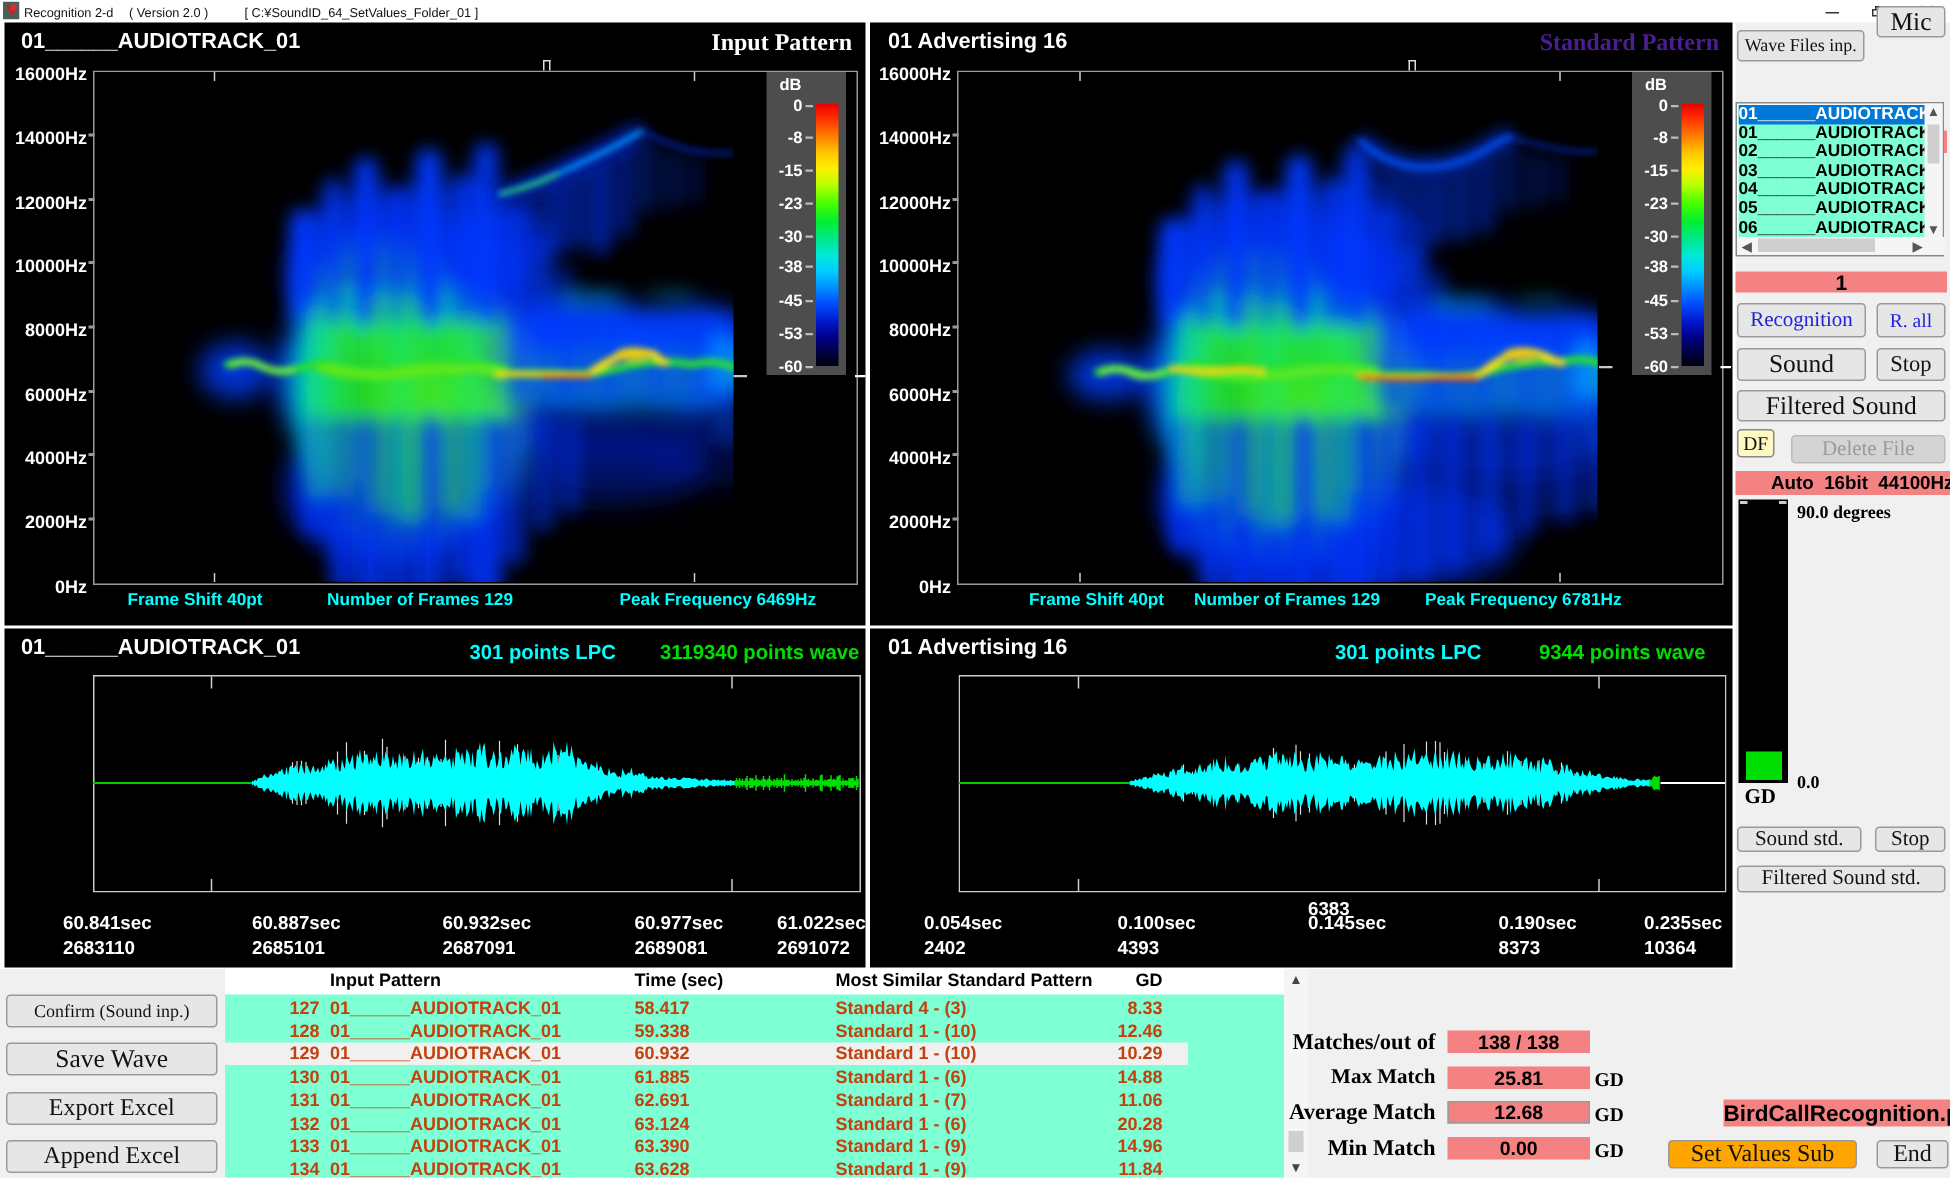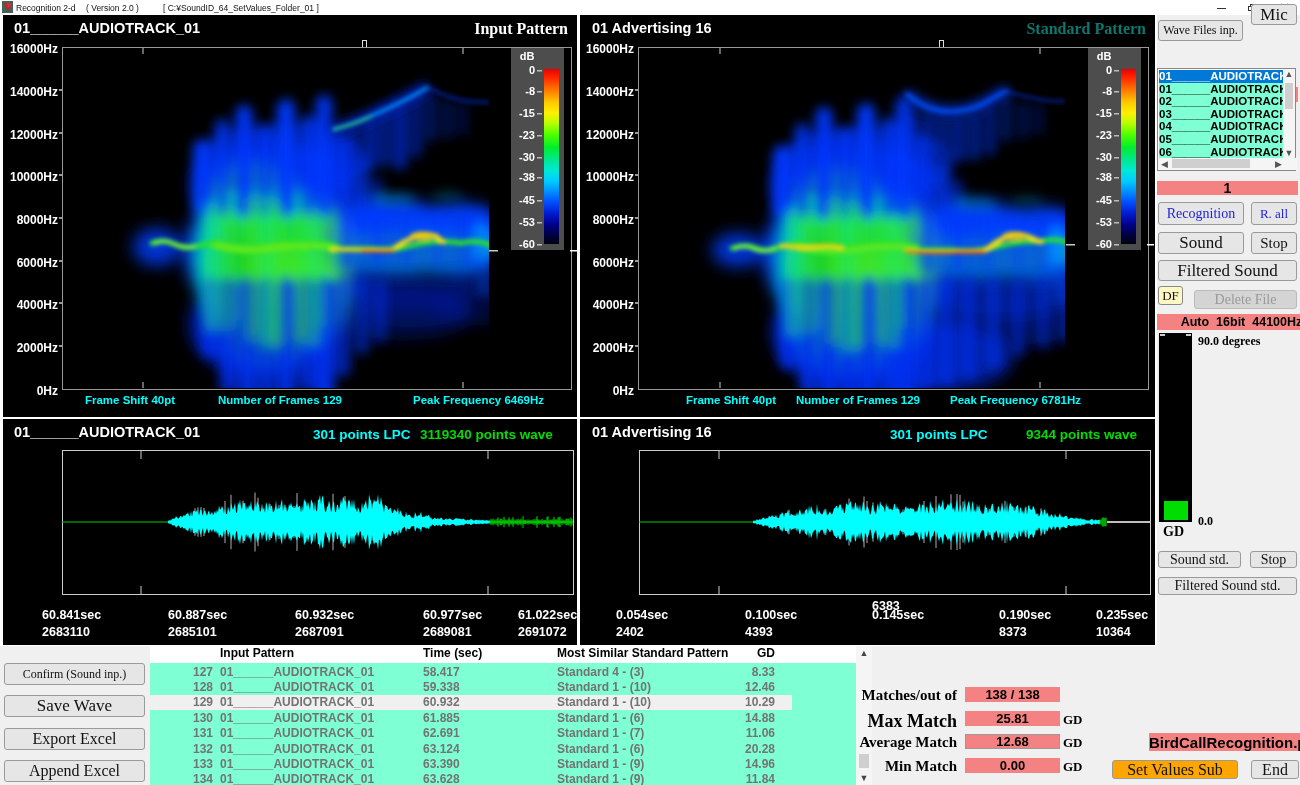--- a/index.html
+++ b/index.html
@@ -7,21 +7,21 @@
 .blk { position:absolute; background:#000; }
 .btn { position:absolute; background:#e6e6e6; border:1px solid #9a9a9a; border-radius:3px;
   font-family:"Liberation Serif", serif; font-weight:normal; color:#111;
   display:flex; align-items:center; justify-content:center; }
 .salmon { position:absolute; background:#f58282; color:#000; font-weight:bold;
   display:flex; align-items:center; justify-content:center; }
 .freq { position:absolute; color:#fff; font-weight:bold; font-size:12px; text-align:right; }
 .cy { color:#00ffff; font-weight:bold; font-size:11.5px; position:absolute; text-align:center; white-space:nowrap; }
 .wt { color:#fff; font-weight:bold; font-size:12.5px; position:absolute; white-space:nowrap; }
 .trow { position:absolute; left:150px; height:15.4px; background:#7fffd4; font-weight:bold;
-  font-size:12px; color:#737373; }
+  font-size:12px; color:#c2410c; }
 .trow span { position:absolute; top:0.5px; }
 .c0 { left:0px; width:63px; text-align:right; }
 .c1 { left:70px; }
 .c2 { left:273px; }
 .c3 { left:407px; }
 .c4 { left:583px; width:42px; text-align:right; }
 .serif { font-family:"Liberation Serif", serif; font-weight:bold; position:absolute; color:#000; white-space:nowrap; }
 </style></head><body>
 
 <div class="abs" style="left:0;top:0;width:1300px;height:15px;background:#fff;"></div>
@@ -231,21 +231,21 @@
       <rect x="26" y="196" width="5" height="1.5" fill="#bbb"></rect>
     </g>
 </svg>
 
 <div class="abs" style="left:362px;top:40px;width:5px;height:7px;border:1.5px solid #ddd;border-bottom:none;"></div>
 <div class="cy" style="left:83px;top:394px;width:94px;">Frame Shift 40pt</div>
 <div class="cy" style="left:218px;top:394px;width:121px;">Number of Frames 129</div>
 <div class="cy" style="left:375px;top:394px;width:126px;padding-left:38px;">Peak Frequency 6469Hz</div>
 
 <div class="wt" style="left:592px;top:20px;font-size:14.5px;">01 Advertising 16</div>
-<div class="abs" style="right:154px;top:20px;color:#0f766e;font-family:'Liberation Serif',serif;font-weight:bold;font-size:16px;">Standard Pattern</div>
+<div class="abs" style="right:154px;top:20px;color:#4c1d95;font-family:'Liberation Serif',serif;font-weight:bold;font-size:16px;">Standard Pattern</div>
 <div class="freq" style="right:666px;top:42px">16000Hz</div>
 <div class="freq" style="right:666px;top:85px">14000Hz</div>
 <div class="abs" style="left:635px;top:89px;width:4px;height:2px;background:#9a9a9a;"></div>
 <div class="freq" style="right:666px;top:128px">12000Hz</div>
 <div class="abs" style="left:635px;top:132px;width:4px;height:2px;background:#9a9a9a;"></div>
 <div class="freq" style="right:666px;top:170px">10000Hz</div>
 <div class="abs" style="left:635px;top:174px;width:4px;height:2px;background:#9a9a9a;"></div>
 <div class="freq" style="right:666px;top:213px">8000Hz</div>
 <div class="abs" style="left:635px;top:217px;width:4px;height:2px;background:#9a9a9a;"></div>
 <div class="freq" style="right:666px;top:256px">6000Hz</div>
@@ -393,21 +393,21 @@
     </g>
 </svg>
 
 <div class="abs" style="left:939px;top:40px;width:5px;height:7px;border:1.5px solid #ddd;border-bottom:none;"></div>
 <div class="cy" style="left:684px;top:394px;width:94px;">Frame Shift 40pt</div>
 <div class="cy" style="left:796px;top:394px;width:121px;">Number of Frames 129</div>
 <div class="cy" style="left:950px;top:394px;width:128px;">Peak Frequency 6781Hz</div>
 
 <div class="wt" style="left:14px;top:424px;font-size:14.5px;">01______AUDIOTRACK_01</div>
 <div class="abs" style="left:313px;top:427px;color:#00ffff;font-weight:bold;font-size:13.5px;">301 points LPC</div>
-<div class="abs" style="left:420px;top:427px;color:#00dd00;font-weight:bold;font-size:13.5px;">3119340 points wave</div>
+<div class="abs" style="left:440px;top:427px;color:#00dd00;font-weight:bold;font-size:13.5px;">3119340 points wave</div>
 <svg class="abs" style="left:62px;top:450px" width="512" height="145">
 <rect x="0.5" y="0.5" width="511" height="144" fill="none" stroke="#ccc"></rect>
 <path d="M79,1V9M426,1V9M79,136V144M426,136V144" stroke="#cfcfcf"></path>
 <path d="M0,72H106" stroke="#00cc00" stroke-width="1.2" fill="none"></path>
     <path d="M133,58.2V85.8 M136,57.3V86.7 M139,57.1V86.9 M142,58.0V86.0 M163,51.0V93.0 M169,44.8V99.2 M181,50.7V93.3 M193,42.5V101.5 M196,47.9V96.1 M208,54.1V89.9 M217,55.1V88.9 M223,54.8V89.2 M232,56.0V88.0 M235,43.1V100.9 M271,43.8V100.2 M283,46.1V97.9 M310,53.4V90.6 M337,63.8V80.2" stroke="#dcdcdc" stroke-width="0.8" fill="none"></path>
     <polygon points="106,70.3 107,71.1 108,69.6 109,70.7 110,68.8 111,68.7 112,68.6 113,68.4 114,66.0 115,67.4 116,68.3 117,68.5 118,66.3 119,66.0 120,67.6 121,66.2 122,65.1 123,66.3 124,63.8 125,64.3 126,62.2 127,65.6 128,66.6 129,60.8 130,66.8 131,61.5 132,60.4 133,61.5 134,62.1 135,59.8 136,62.5 137,65.6 138,60.6 139,59.2 140,63.0 141,66.0 142,61.3 143,60.3 144,63.3 145,65.8 146,62.3 147,60.4 148,64.6 149,64.1 150,61.6 151,65.2 152,63.5 153,60.7 154,64.1 155,59.4 156,62.4 157,55.8 158,59.4 159,58.9 160,56.0 161,58.6 162,63.7 163,58.2 164,63.8 165,64.3 166,56.2 167,60.4 168,62.6 169,52.8 170,56.5 171,59.9 172,57.0 173,52.8 174,62.0 175,63.3 176,52.1 177,55.3 178,49.5 179,57.1 180,59.4 181,53.5 182,52.9 183,53.2 184,60.4 185,55.8 186,59.6 187,54.4 188,57.4 189,50.8 190,58.7 191,60.5 192,60.9 193,52.8 194,58.0 195,51.0 196,53.4 197,55.4 198,62.0 199,60.4 200,53.6 201,60.0 202,57.3 203,62.9 204,52.0 205,54.7 206,61.3 207,51.6 208,58.6 209,55.5 210,55.9 211,62.4 212,61.4 213,58.0 214,50.2 215,60.1 216,57.3 217,59.0 218,57.8 219,52.7 220,49.0 221,61.2 222,54.1 223,58.9 224,56.1 225,61.8 226,60.1 227,53.8 228,56.5 229,52.4 230,56.1 231,57.5 232,58.3 233,58.1 234,55.6 235,53.0 236,57.5 237,56.4 238,55.5 239,63.0 240,54.7 241,61.8 242,48.4 243,51.6 244,51.5 245,57.0 246,51.4 247,56.2 248,60.1 249,49.2 250,51.2 251,53.8 252,61.2 253,51.0 254,60.6 255,61.6 256,49.8 257,49.8 258,44.8 259,54.7 260,47.6 261,45.2 262,54.3 263,61.6 264,61.9 265,57.0 266,55.8 267,50.4 268,54.2 269,62.2 270,58.7 271,52.6 272,51.2 273,62.1 274,62.0 275,54.4 276,55.2 277,60.3 278,55.4 279,49.3 280,53.9 281,46.5 282,48.5 283,51.2 284,50.9 285,60.2 286,51.9 287,49.2 288,52.0 289,58.3 290,48.9 291,58.4 292,48.9 293,59.0 294,58.3 295,62.6 296,56.6 297,60.3 298,62.9 299,61.7 300,52.2 301,59.5 302,55.4 303,53.4 304,50.1 305,57.5 306,59.8 307,44.3 308,48.8 309,50.8 310,59.3 311,53.7 312,48.9 313,52.0 314,51.0 315,51.6 316,44.3 317,54.3 318,53.9 319,46.8 320,53.3 321,56.5 322,62.6 323,54.6 324,55.7 325,56.1 326,59.3 327,59.9 328,57.5 329,58.7 330,63.1 331,62.9 332,59.0 333,60.4 334,60.7 335,62.4 336,57.0 337,65.3 338,60.5 339,61.7 340,64.5 341,66.3 342,66.6 343,67.2 344,61.7 345,65.8 346,65.3 347,64.8 348,65.0 349,66.9 350,68.2 351,67.2 352,68.6 353,62.1 354,64.8 355,66.8 356,66.1 357,64.9 358,65.6 359,61.5 360,66.8 361,67.2 362,66.2 363,67.1 364,65.1 365,66.4 366,65.5 367,65.1 368,67.9 369,67.3 370,69.4 371,69.2 372,68.6 373,67.4 374,69.0 375,68.9 376,67.8 377,69.4 378,68.6 379,67.6 380,68.2 381,69.9 382,70.0 383,69.6 384,68.2 385,69.4 386,69.2 387,68.7 388,68.5 389,69.2 390,70.0 391,70.0 392,69.6 393,68.7 394,68.1 395,68.6 396,68.7 397,68.6 398,68.7 399,69.1 400,69.5 401,68.6 402,69.3 403,69.7 404,70.5 405,70.2 406,69.4 407,70.4 408,69.5 409,68.9 410,69.6 411,70.3 412,70.7 413,69.9 414,69.7 415,70.0 416,70.4 417,69.6 418,70.8 419,69.8 420,70.5 421,69.4 422,70.8 423,70.3 424,70.6 425,69.9 426,70.7 427,70.5 428,70.7 428,73.3 427,73.5 426,73.3 425,74.1 424,73.4 423,73.7 422,73.2 421,74.6 420,73.5 419,74.2 418,73.2 417,74.4 416,73.6 415,74.0 414,74.3 413,74.1 412,73.3 411,73.7 410,74.4 409,75.1 408,74.5 407,73.6 406,74.6 405,73.8 404,73.5 403,74.3 402,74.7 401,75.4 400,74.5 399,74.9 398,75.3 397,75.4 396,75.3 395,75.4 394,75.9 393,75.3 392,74.4 391,74.0 390,74.0 389,74.8 388,75.5 387,75.3 386,74.8 385,74.6 384,75.8 383,74.4 382,74.0 381,74.1 380,75.8 379,76.4 378,75.4 377,74.6 376,76.2 375,75.1 374,75.0 373,76.6 372,75.4 371,74.8 370,74.6 369,76.7 368,76.1 367,78.9 366,78.5 365,77.6 364,78.9 363,76.9 362,77.8 361,76.8 360,77.2 359,82.5 358,78.4 357,79.1 356,77.9 355,77.2 354,79.2 353,81.9 352,75.4 351,76.8 350,75.8 349,77.1 348,79.0 347,79.2 346,78.7 345,78.2 344,82.3 343,76.8 342,77.4 341,77.7 340,79.5 339,82.3 338,83.5 337,78.7 336,87.0 335,81.6 334,83.3 333,83.6 332,85.0 331,81.1 330,80.9 329,85.3 328,86.5 327,84.1 326,84.7 325,87.9 324,88.3 323,89.4 322,81.4 321,87.5 320,90.7 319,97.2 318,90.1 317,89.7 316,99.7 315,92.4 314,93.0 313,92.0 312,95.1 311,90.3 310,84.7 309,93.2 308,95.2 307,99.7 306,84.2 305,86.5 304,93.9 303,90.6 302,88.6 301,84.5 300,91.8 299,82.3 298,81.1 297,83.7 296,87.4 295,81.4 294,85.7 293,85.0 292,95.1 291,85.6 290,95.1 289,85.7 288,92.0 287,94.8 286,92.1 285,83.8 284,93.1 283,92.8 282,95.5 281,97.5 280,90.1 279,94.7 278,88.6 277,83.7 276,88.8 275,89.6 274,82.0 273,81.9 272,92.8 271,91.4 270,85.3 269,81.8 268,89.8 267,93.6 266,88.2 265,87.0 264,82.1 263,82.4 262,89.7 261,98.8 260,96.4 259,89.3 258,99.2 257,94.2 256,94.2 255,82.4 254,83.4 253,93.0 252,82.8 251,90.2 250,92.8 249,94.8 248,83.9 247,87.8 246,92.6 245,87.0 244,92.5 243,92.4 242,95.6 241,82.2 240,89.3 239,81.0 238,88.5 237,87.6 236,86.5 235,91.0 234,88.4 233,85.9 232,85.7 231,86.5 230,87.9 229,91.6 228,87.5 227,90.2 226,83.9 225,82.2 224,87.9 223,85.1 222,89.9 221,82.8 220,95.0 219,91.3 218,86.2 217,85.0 216,86.7 215,83.9 214,93.8 213,86.0 212,82.6 211,81.6 210,88.1 209,88.5 208,85.4 207,92.4 206,82.7 205,89.3 204,92.0 203,81.1 202,86.7 201,84.0 200,90.4 199,83.6 198,82.0 197,88.6 196,90.6 195,93.0 194,86.0 193,91.2 192,83.1 191,83.5 190,85.3 189,93.2 188,86.6 187,89.6 186,84.4 185,88.2 184,83.6 183,90.8 182,91.1 181,90.5 180,84.6 179,86.9 178,94.5 177,88.7 176,91.9 175,80.7 174,82.0 173,91.2 172,87.0 171,84.1 170,87.5 169,91.2 168,81.4 167,83.6 166,87.8 165,79.7 164,80.2 163,85.8 162,80.3 161,85.4 160,88.0 159,85.1 158,84.6 157,88.2 156,81.6 155,84.6 154,79.9 153,83.3 152,80.5 151,78.8 150,82.4 149,79.9 148,79.4 147,83.6 146,81.7 145,78.2 144,80.7 143,83.7 142,82.7 141,78.0 140,81.0 139,84.8 138,83.4 137,78.4 136,81.5 135,84.2 134,81.9 133,82.5 132,83.6 131,82.5 130,77.2 129,83.2 128,77.4 127,78.4 126,81.8 125,79.7 124,80.2 123,77.7 122,78.9 121,77.8 120,76.4 119,78.0 118,77.7 117,75.5 116,75.7 115,76.6 114,78.0 113,75.6 112,75.4 111,75.3 110,75.2 109,73.3 108,74.4 107,72.9 106,73.7" fill="#00ffff"></polygon>
     <path d="M428,72H511" stroke="#00cc00" stroke-width="1.2" fill="none"></path>
     <path d="M428,70.3V73.7 M429,68.9V75.1 M430,70.1V73.9 M431,68.6V75.4 M432,70.3V73.7 M433,69.4V74.6 M434,70.6V73.4 M435,69.0V75.0 M436,67.4V76.6 M437,70.5V73.5 M438,68.7V75.3 M439,68.8V75.2 M440,68.9V75.1 M441,70.2V73.8 M442,66.8V77.2 M443,69.4V74.6 M444,70.0V74.0 M445,70.4V73.6 M446,69.5V74.5 M447,67.3V76.7 M448,69.3V74.7 M449,70.1V73.9 M450,69.1V74.9 M451,67.2V76.8 M452,69.6V74.4 M453,70.6V73.4 M454,69.3V74.7 M455,70.2V73.8 M456,68.7V75.3 M457,69.6V74.4 M458,69.9V74.1 M459,68.6V75.4 M460,70.4V73.6 M461,66.2V77.8 M462,69.9V74.1 M463,69.9V74.1 M464,69.8V74.2 M465,70.8V73.2 M466,69.4V74.6 M467,70.6V73.4 M468,70.0V74.0 M469,70.5V73.5 M470,69.7V74.3 M471,70.6V73.4 M472,69.0V75.0 M473,70.4V73.6 M474,68.7V75.3 M475,66.1V77.9 M476,69.9V74.1 M477,69.4V74.6 M478,70.4V73.6 M479,70.3V73.7 M480,68.9V75.1 M481,70.4V73.6 M482,69.9V74.1 M483,70.0V74.0 M484,70.3V73.7 M485,66.9V77.1 M486,66.3V77.7 M487,70.5V73.5 M488,69.6V74.4 M489,70.1V73.9 M490,69.5V74.5 M491,69.4V74.6 M492,66.8V77.2 M493,69.7V74.3 M494,69.1V74.9 M495,69.8V74.2 M496,67.7V76.3 M497,67.1V76.9 M498,66.7V77.3 M499,70.6V73.4 M500,69.1V74.9 M501,70.7V73.3 M502,70.0V74.0 M503,70.5V73.5 M504,68.6V75.4 M505,69.0V75.0 M506,68.6V75.4 M507,68.7V75.3 M508,70.4V73.6 M509,67.3V76.7 M510,69.1V74.9" stroke="#00dd00" stroke-width="1" fill="none"></path>
 </svg>
 <div class="wt" style="left:42px;top:608px;">60.841sec</div>
@@ -554,21 +554,21 @@
     <span class="c4">11.84</span>
   </div>
 <div class="abs" style="left:856px;top:646px;width:16px;height:139px;background:#f5f5f5;color:#444;">
   <div style="position:absolute;top:2px;width:100%;text-align:center;font-size:9px;">▲</div>
   <div style="position:absolute;bottom:2px;width:100%;text-align:center;font-size:9px;">▼</div>
   <div style="position:absolute;top:108px;left:3px;width:10px;height:14px;background:#cfcfcf;"></div>
 </div>
 
 <div class="serif" style="left:847px;top:687px;width:110px;text-align:right;font-size:15px;">Matches/out of</div>
 <div class="salmon" style="left:965px;top:687px;width:95px;height:15px;font-size:13px;">138 / 138</div>
-<div class="serif" style="left:847px;top:711px;width:110px;text-align:right;font-size:18px;">Max Match</div>
+<div class="serif" style="left:847px;top:711px;width:110px;text-align:right;font-size:14px;">Max Match</div>
 <div class="salmon" style="left:965px;top:711px;width:95px;height:15px;font-size:13px;">25.81</div>
 <div class="serif" style="left:1063px;top:712px;font-size:13px;">GD</div>
 <div class="serif" style="left:847px;top:734px;width:110px;text-align:right;font-size:15px;">Average Match</div>
 <div class="salmon" style="left:965px;top:734px;width:95px;height:15px;font-size:13px;border:1px solid #999;">12.68</div>
 <div class="serif" style="left:1063px;top:735px;font-size:13px;">GD</div>
 <div class="serif" style="left:847px;top:758px;width:110px;text-align:right;font-size:15px;">Min Match</div>
 <div class="salmon" style="left:965px;top:758px;width:95px;height:15px;font-size:13px;">0.00</div>
 <div class="serif" style="left:1063px;top:759px;font-size:13px;">GD</div>
 <div class="salmon" style="left:1110px;top:733px;width:185px;height:18px;font-size:15px;margin-left:39px;">BirdCallRecognition.prmx</div>
 <div class="btn" style="left:1112px;top:760px;width:126px;height:19px;font-size:16px;background:#ffa500;border-color:#999;">Set Values Sub</div>

